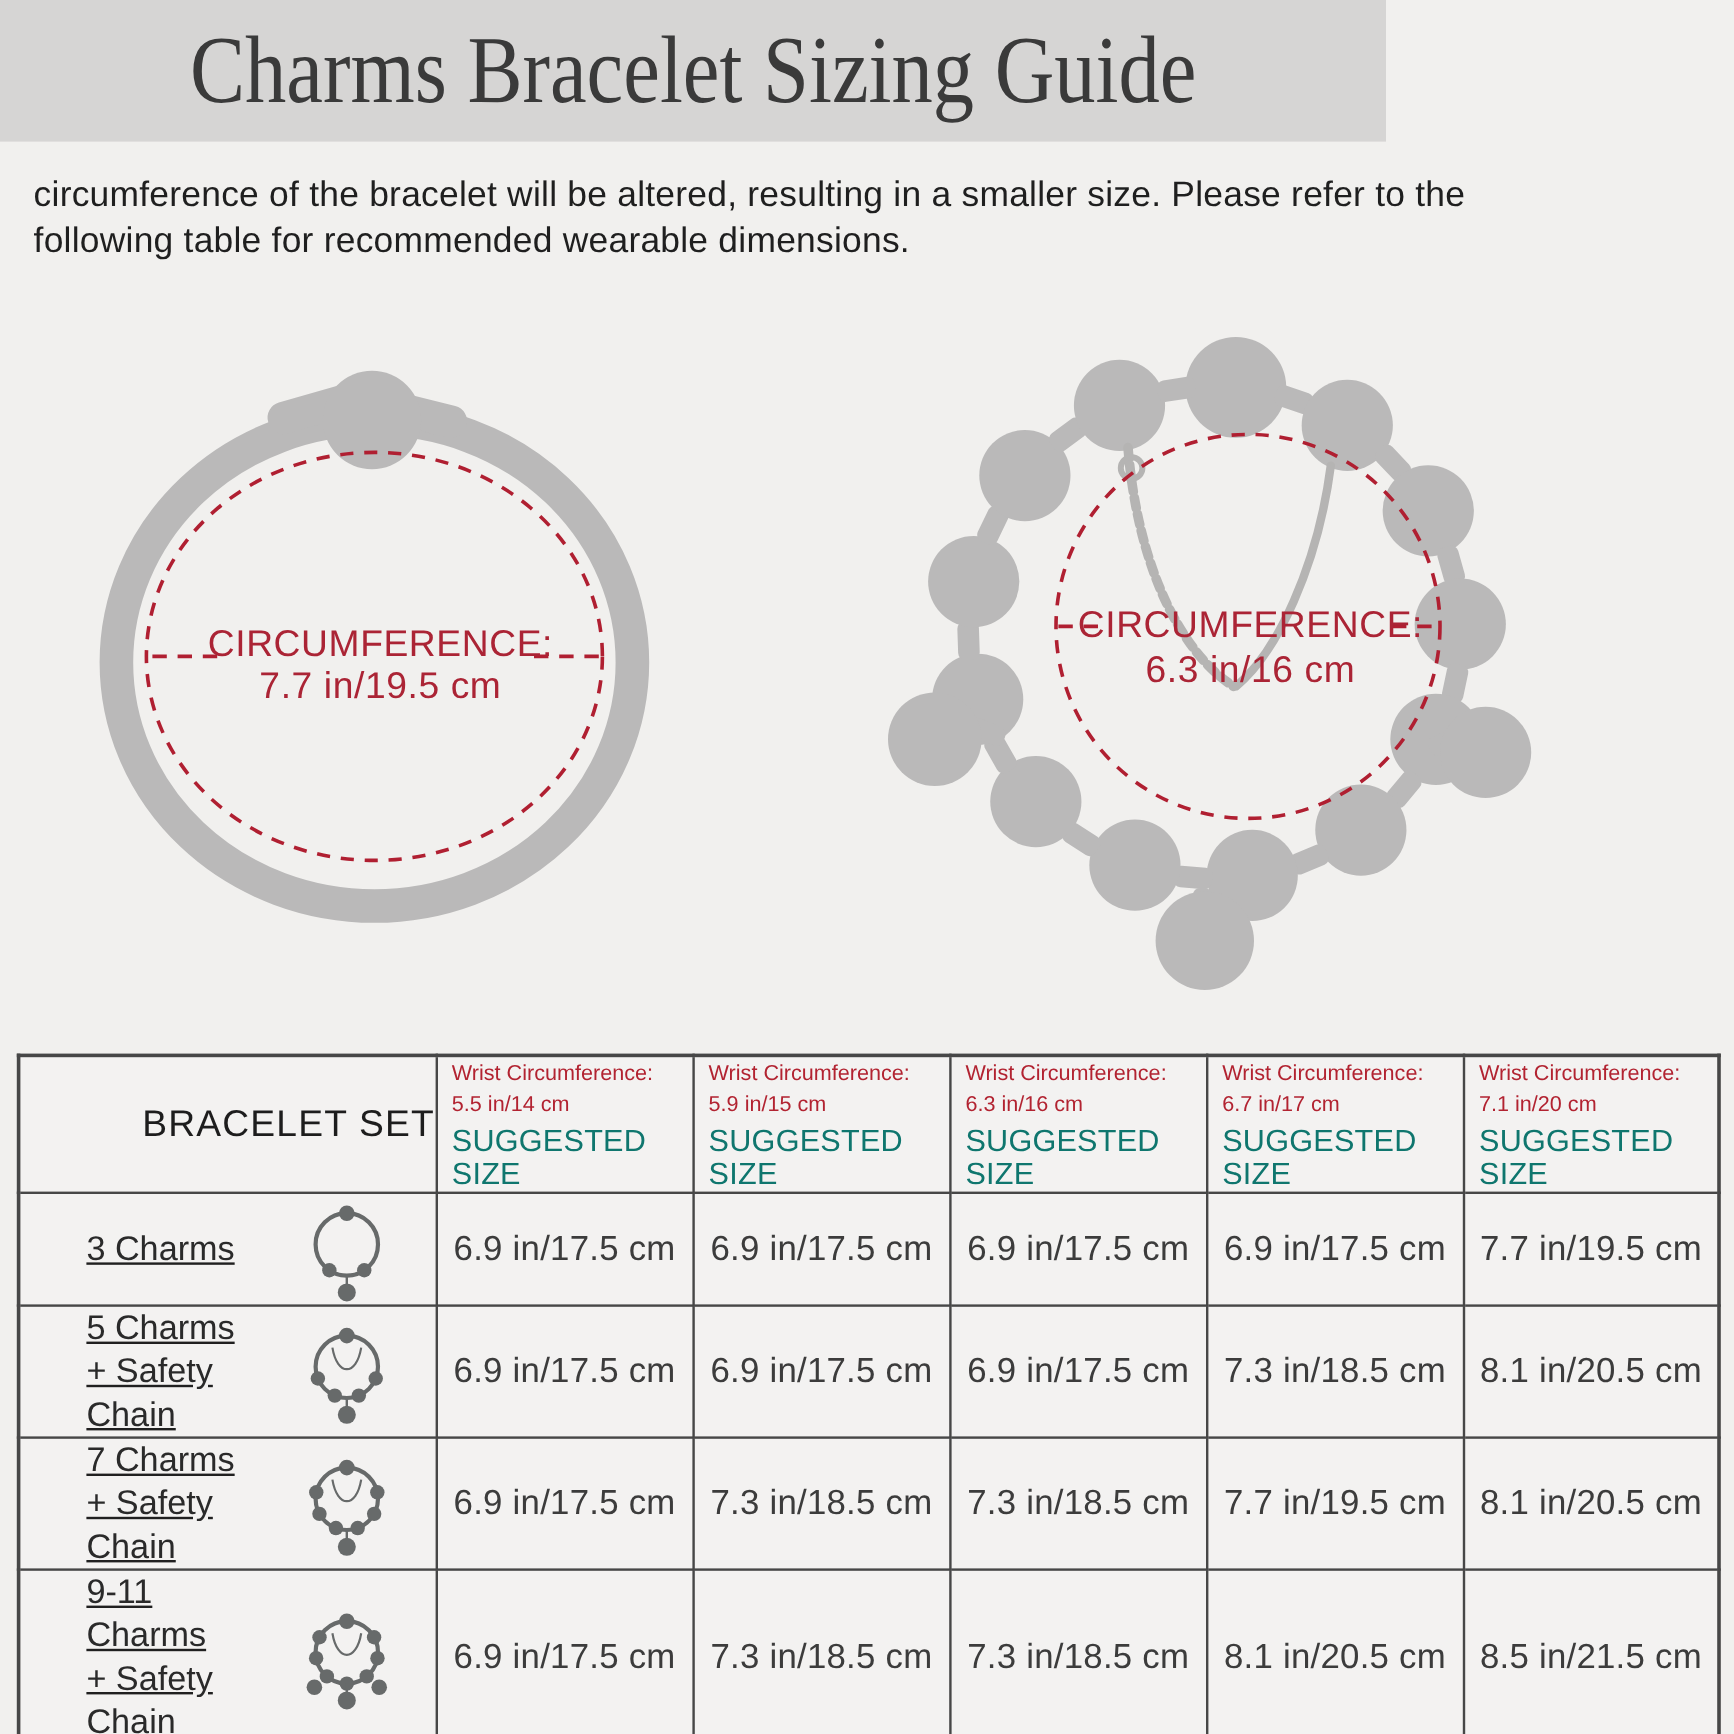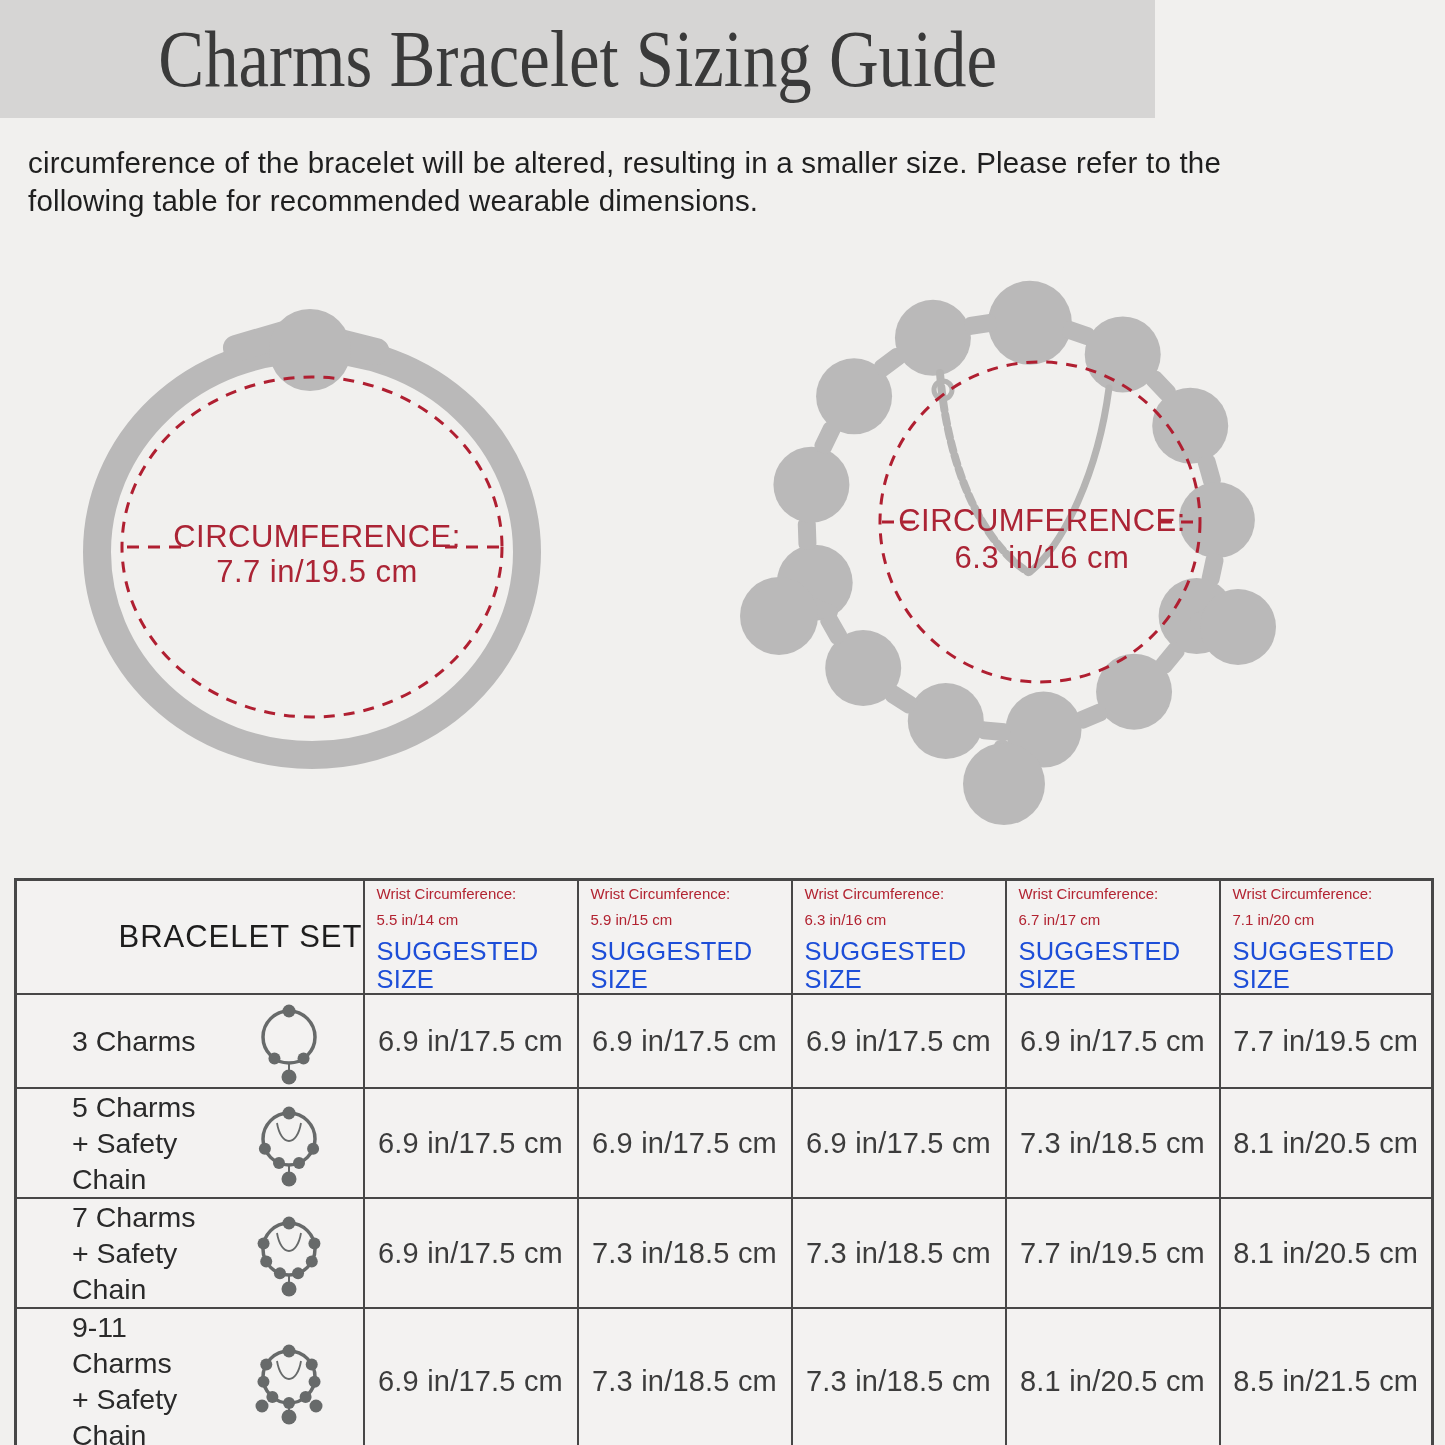--- a/index.html
+++ b/index.html
@@ -36,33 +36,33 @@
   table.size th, table.size td{
     border:2px solid #474747;padding:0;vertical-align:middle;
   }
   table.size{border:3px solid #474747;}
   th.set-h{
     font-size:31px;font-weight:400;color:#1d1d1d;letter-spacing:1px;
     text-align:right;
   }
   th.col-h{font-weight:400;text-align:left;}
   .wrist{
-    color:#b22331;font-size:15px;line-height:26px;
+    color:#b22331;font-size:18px;line-height:26px;
     padding:0 4px 2px 12px;text-align:left;
   }
   .suggested{
-    color:#1d4ed8;font-size:25.5px;line-height:28px;
+    color:#0f766e;font-size:25.5px;line-height:28px;
     padding:2px 4px 0 12px;text-align:left;letter-spacing:0.2px;
   }
   td.size-cell{
     text-align:center;font-size:29px;color:#3c3c3c;letter-spacing:0.2px;
   }
   td.set-cell .wrap{
     display:flex;align-items:center;justify-content:flex-start;
-    padding-left:55px;gap:18px;
+    padding-left:55px;gap:18px;text-decoration:underline;
   }
   td.set-cell .lbl{
     font-size:28.5px;color:#2a2a2a;line-height:36px;flex:1 1 auto;text-align:left;
   }
   td.set-cell svg{flex:0 0 auto;margin-right:26px;}
 </style>
 </head>
 <body>
 
 <div class="band">

